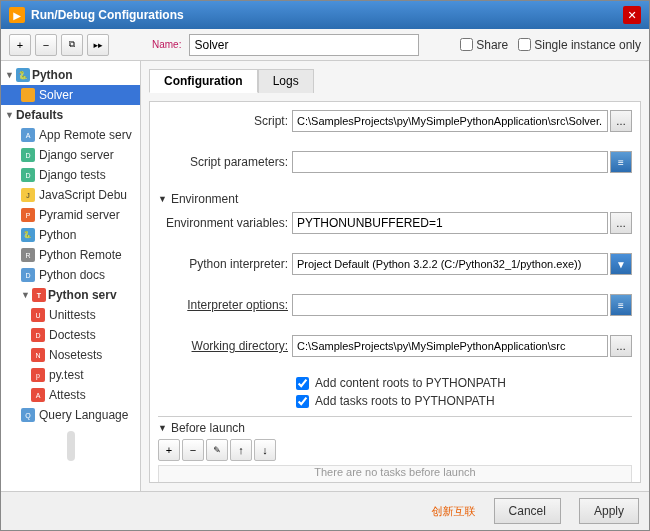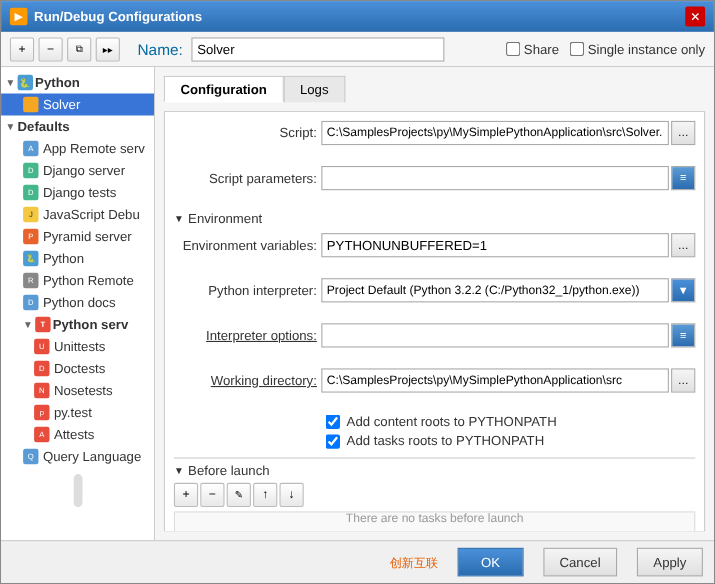--- a/index.html
+++ b/index.html
@@ -75,22 +75,23 @@
       border: 1px solid #bbb;
       background: linear-gradient(to bottom, #fff, #e8e8e8);
       cursor: pointer;
       display: flex;
       align-items: center;
       justify-content: center;
       font-size: 11px;
       border-radius: 2px;
     }
     .name-label {
-      font-size: 14px;
-      color: #0369a1;
+      font-size: 10px;
+      color: #be185d;
+      margin-left: 27px;
     }
     .name-input {
       flex: 1;
       max-width: 230px;
       height: 22px;
       border: 1px solid #aaa;
       padding: 2px 4px;
       font-size: 12px;
       background: white;
     }
@@ -566,17 +567,16 @@
             <span>There are no tasks before launch</span>
           </div>
         </div>
 
       </div>
     </div>
   </div>
 
   <div class="bottom-bar">
     <span class="watermark">创新互联</span>
-    <button class="btn-ok">OK</button>
     <button class="btn-cancel">Cancel</button>
     <button class="btn-apply">Apply</button>
   </div>
 </div>
 
 </body></html>

